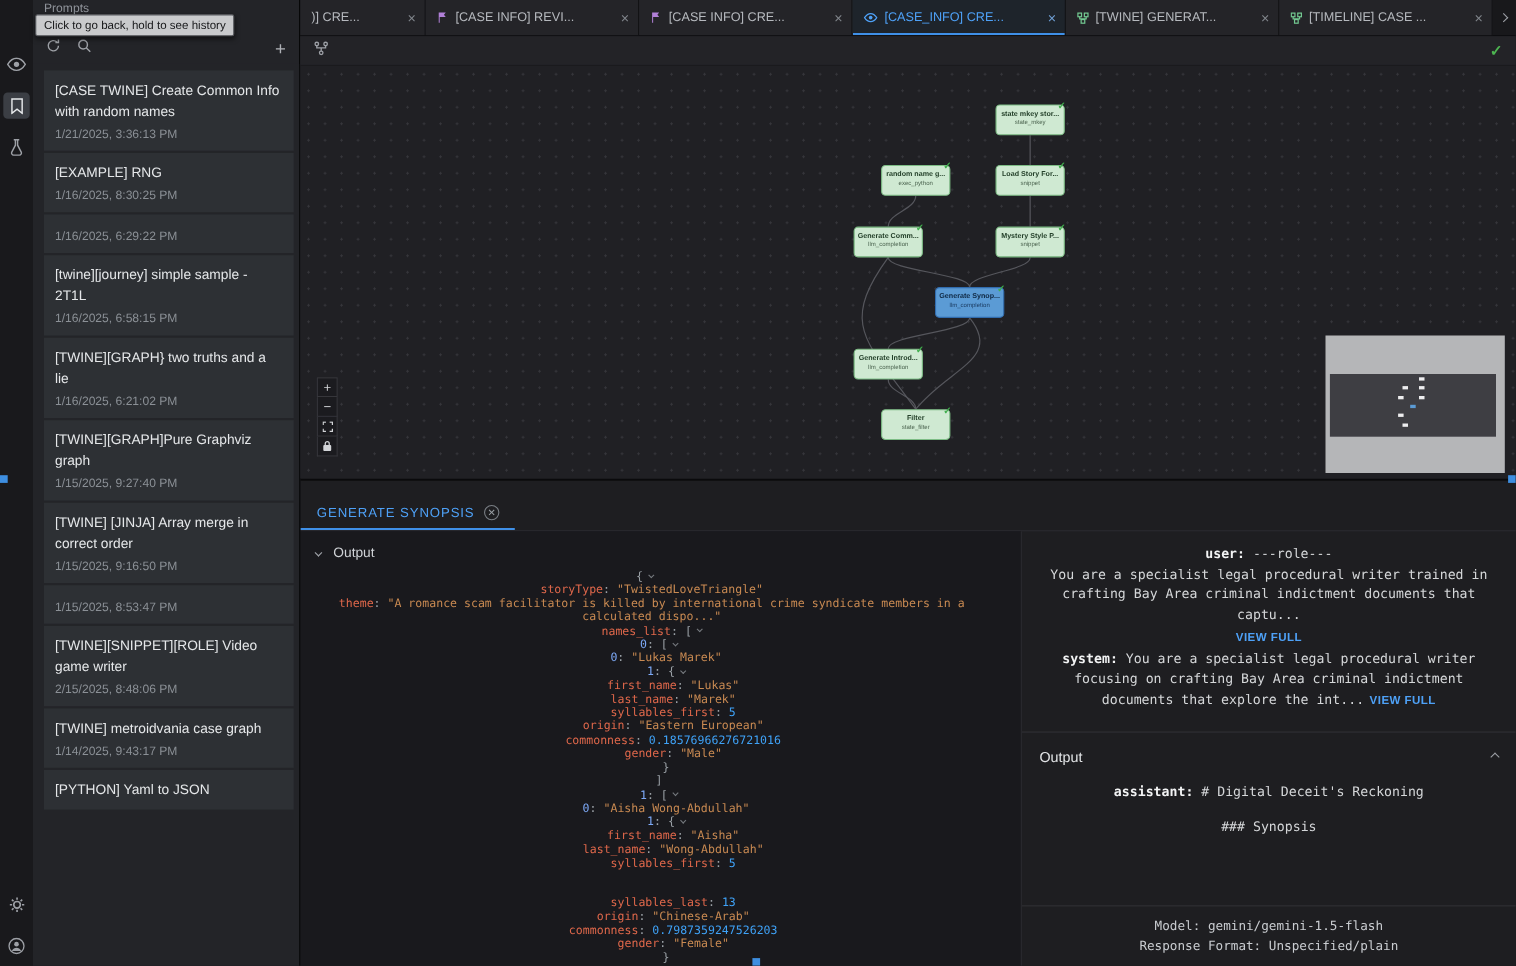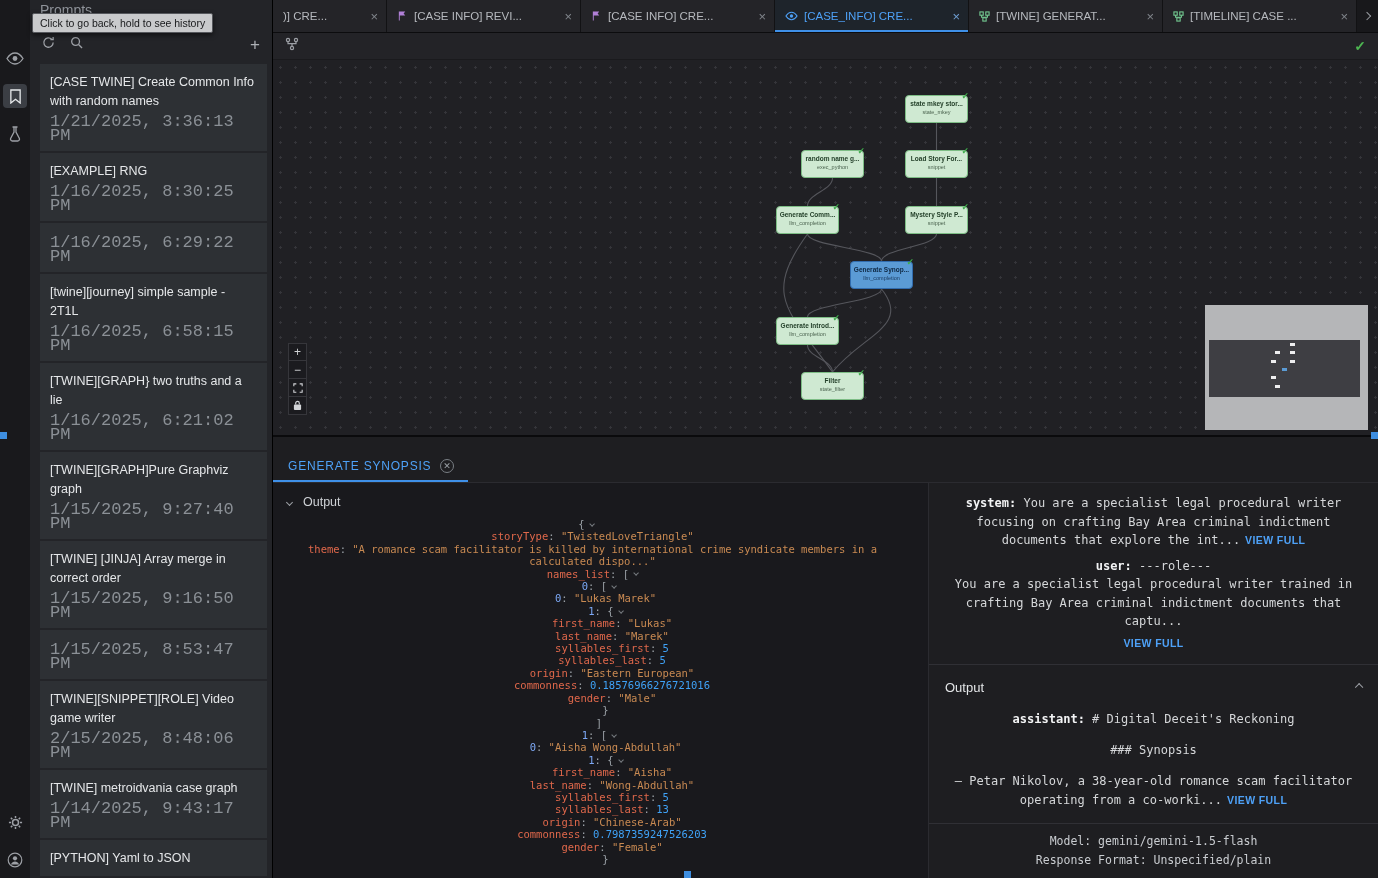--- a/index.html
+++ b/index.html
@@ -8,28 +8,28 @@
 .app { display:flex; width:1378px; height:878px; }
 
 
 .rail { width:30px; background:#19191c; display:flex; flex-direction:column; align-items:center; padding:46px 0 6px; gap:14px; flex:none; }
 .rail-icon { width:24px; height:24px; display:flex; align-items:center; justify-content:center; color:#9da0a6; border-radius:4px; flex:none; }
 .rail-icon.active { background:#3b3e44; color:#e8eaec; }
 .rail-spacer { margin-top:auto; }
 
 
 .sidebar { width:243px; background:#232428; border-right:1px solid #000; display:flex; flex-direction:column; position:relative; flex:none; }
-.sb-header { height:30px; padding:2px 0 0 10px; color:#8f939a; font-size:14px; flex:none; }
+.sb-header { height:30px; padding:2px 0 0 10px; color:#8f939a; font-size:11px; flex:none; }
 .tooltip { position:absolute; left:2px; top:13px; z-index:20; background:#c9cacc; color:#17181a; font-size:10.5px; line-height:16px; padding:1px 7px; border:1px solid #55575c; border-radius:2px; box-shadow:0 2px 5px rgba(0,0,0,.55); white-space:nowrap; }
 .sb-toolbar { height:28px; display:flex; align-items:center; gap:15px; padding:0 12px; color:#9da0a6; flex:none; }
 .sb-plus { margin-left:auto; font-size:17px; line-height:1; color:#aeb1b6; }
 .prompt-list { flex:1; overflow:hidden; display:flex; flex-direction:column; gap:2px; padding:6px 5px 0 10px; background:#232428; }
 .prompt-item { background:#2d3034; padding:9px 10px 8px; flex:none; }
 .prompt-title { color:#e5e7e9; font-size:12.5px; line-height:19px; }
-.prompt-ts { color:#8b9096; font-size:17px; line-height:14px; margin-top:4px;font-family:Liberation Mono, monospace; }
+.prompt-ts { color:#8b9096; font-size:11px; line-height:14px; margin-top:4px; }
 
 
 .main { flex:1; display:flex; flex-direction:column; min-width:0; }
 
 
 .tabbar { height:33px; background:#18181b; display:flex; align-items:stretch; flex:none; border-bottom:1px solid #0c0c0e; }
 .tab { width:194px; flex:none; background:#242428; border-right:1px solid #121214; display:flex; align-items:center; gap:6px; padding:0 8px 0 10px; font-size:11.5px; color:#b6b9be; position:relative;justify-content:flex-end; }
 .tab.partial { width:114px; }
 .tab.active { background:#1e242b; color:#4ea1f7; box-shadow:inset 0 -2px 0 #3f90e8; }
 .tab-label { overflow:hidden; white-space:nowrap; }
@@ -369,55 +369,53 @@
               <div class="json-line" style="padding-left: 0px;"><span class="jpunct">{</span><span class="jcaret"></span></div>
               <div class="json-line" style="padding-left: 13px;"><span class="jkey">storyType</span><span class="jpunct">: </span><span class="jstr">"TwistedLoveTriangle"</span></div>
               <div class="json-line" style="padding-left: 13px;"><span class="jkey">theme</span><span class="jpunct">: </span><span class="jstr">"A romance scam facilitator is killed by international crime syndicate members in a calculated dispo..."</span></div>
               <div class="json-line" style="padding-left: 13px;"><span class="jkey">names_list</span><span class="jpunct">: </span><span class="jpunct">[</span><span class="jcaret"></span></div>
               <div class="json-line" style="padding-left: 26px;"><span class="jidx">0</span><span class="jpunct">: </span><span class="jpunct">[</span><span class="jcaret"></span></div>
               <div class="json-line" style="padding-left: 39px;"><span class="jidx">0</span><span class="jpunct">: </span><span class="jstr">"Lukas Marek"</span></div>
               <div class="json-line" style="padding-left: 39px;"><span class="jidx">1</span><span class="jpunct">: </span><span class="jpunct">{</span><span class="jcaret"></span></div>
               <div class="json-line" style="padding-left: 52px;"><span class="jkey">first_name</span><span class="jpunct">: </span><span class="jstr">"Lukas"</span></div>
               <div class="json-line" style="padding-left: 52px;"><span class="jkey">last_name</span><span class="jpunct">: </span><span class="jstr">"Marek"</span></div>
               <div class="json-line" style="padding-left: 52px;"><span class="jkey">syllables_first</span><span class="jpunct">: </span><span class="jnum">5</span></div>
-              <div class="json-line" style="padding-left: 52px;"><span class="jkey">syllables_last</span><span class="jpunct">: </span><span class="jnum">5</span></div>
               <div class="json-line" style="padding-left: 52px;"><span class="jkey">origin</span><span class="jpunct">: </span><span class="jstr">"Eastern European"</span></div>
               <div class="json-line" style="padding-left: 52px;"><span class="jkey">commonness</span><span class="jpunct">: </span><span class="jnum">0.18576966276721016</span></div>
               <div class="json-line" style="padding-left: 52px;"><span class="jkey">gender</span><span class="jpunct">: </span><span class="jstr">"Male"</span></div>
               <div class="json-line" style="padding-left: 39px;"><span class="jpunct">}</span></div>
               <div class="json-line" style="padding-left: 26px;"><span class="jpunct">]</span></div>
               <div class="json-line" style="padding-left: 26px;"><span class="jidx">1</span><span class="jpunct">: </span><span class="jpunct">[</span><span class="jcaret"></span></div>
               <div class="json-line" style="padding-left: 39px;"><span class="jidx">0</span><span class="jpunct">: </span><span class="jstr">"Aisha Wong-Abdullah"</span></div>
               <div class="json-line" style="padding-left: 39px;"><span class="jidx">1</span><span class="jpunct">: </span><span class="jpunct">{</span><span class="jcaret"></span></div>
               <div class="json-line" style="padding-left: 52px;"><span class="jkey">first_name</span><span class="jpunct">: </span><span class="jstr">"Aisha"</span></div>
               <div class="json-line" style="padding-left: 52px;"><span class="jkey">last_name</span><span class="jpunct">: </span><span class="jstr">"Wong-Abdullah"</span></div>
               <div class="json-line" style="padding-left: 52px;"><span class="jkey">syllables_first</span><span class="jpunct">: </span><span class="jnum">5</span></div>
-              <div class="json-line" style="padding-left: 52px;"><span class="jkey">syllables_last</span><span class="jpunct">: </span><span class="jnum">13</span></div>
+              <div class="json-line" style="padding-left: 52px; margin-top: 24px;"><span class="jkey">syllables_last</span><span class="jpunct">: </span><span class="jnum">13</span></div>
               <div class="json-line" style="padding-left: 52px;"><span class="jkey">origin</span><span class="jpunct">: </span><span class="jstr">"Chinese-Arab"</span></div>
               <div class="json-line" style="padding-left: 52px;"><span class="jkey">commonness</span><span class="jpunct">: </span><span class="jnum">0.7987359247526203</span></div>
               <div class="json-line" style="padding-left: 52px;"><span class="jkey">gender</span><span class="jpunct">: </span><span class="jstr">"Female"</span></div>
               <div class="json-line" style="padding-left: 39px;"><span class="jpunct">}</span></div>
             </div>
         </div>
 
         <div class="prompt-pane">
           <div class="prompt-preview">
-            <div class="pblock"><span class="plabel">system:</span><span> You are a specialist legal procedural writer focusing on crafting Bay Area criminal indictment documents that explore the int...</span><a class="view-full">VIEW FULL</a></div>
             <div class="pblock" style="margin-bottom:0"><span class="plabel">user:</span><span> ---role---
 You are a specialist legal procedural writer trained in crafting Bay Area criminal indictment documents that captu...</span><a class="view-full block">VIEW FULL</a></div>
+            <div class="pblock"><span class="plabel">system:</span><span> You are a specialist legal procedural writer focusing on crafting Bay Area criminal indictment documents that explore the int...</span><a class="view-full">VIEW FULL</a></div>
           </div>
           <div class="output-section">
             <div class="output-header">
               <span>Output</span>
               <span class="cv up"></span>
             </div>
             <div class="ablock">
               <div><span class="plabel">assistant:</span><span> # Digital Deceit's Reckoning</span></div>
               <div class="para">### Synopsis</div>
-              <div class="para"><span>— Petar Nikolov, a 38-year-old romance scam facilitator operating from a co-worki...</span><a class="view-full">VIEW FULL</a></div>
             </div>
           </div>
           <div class="model-info">
             <div>Model: gemini/gemini-1.5-flash</div>
             <div>Response Format: Unspecified/plain</div>
           </div>
         </div>
 
       </div>
     </div>

